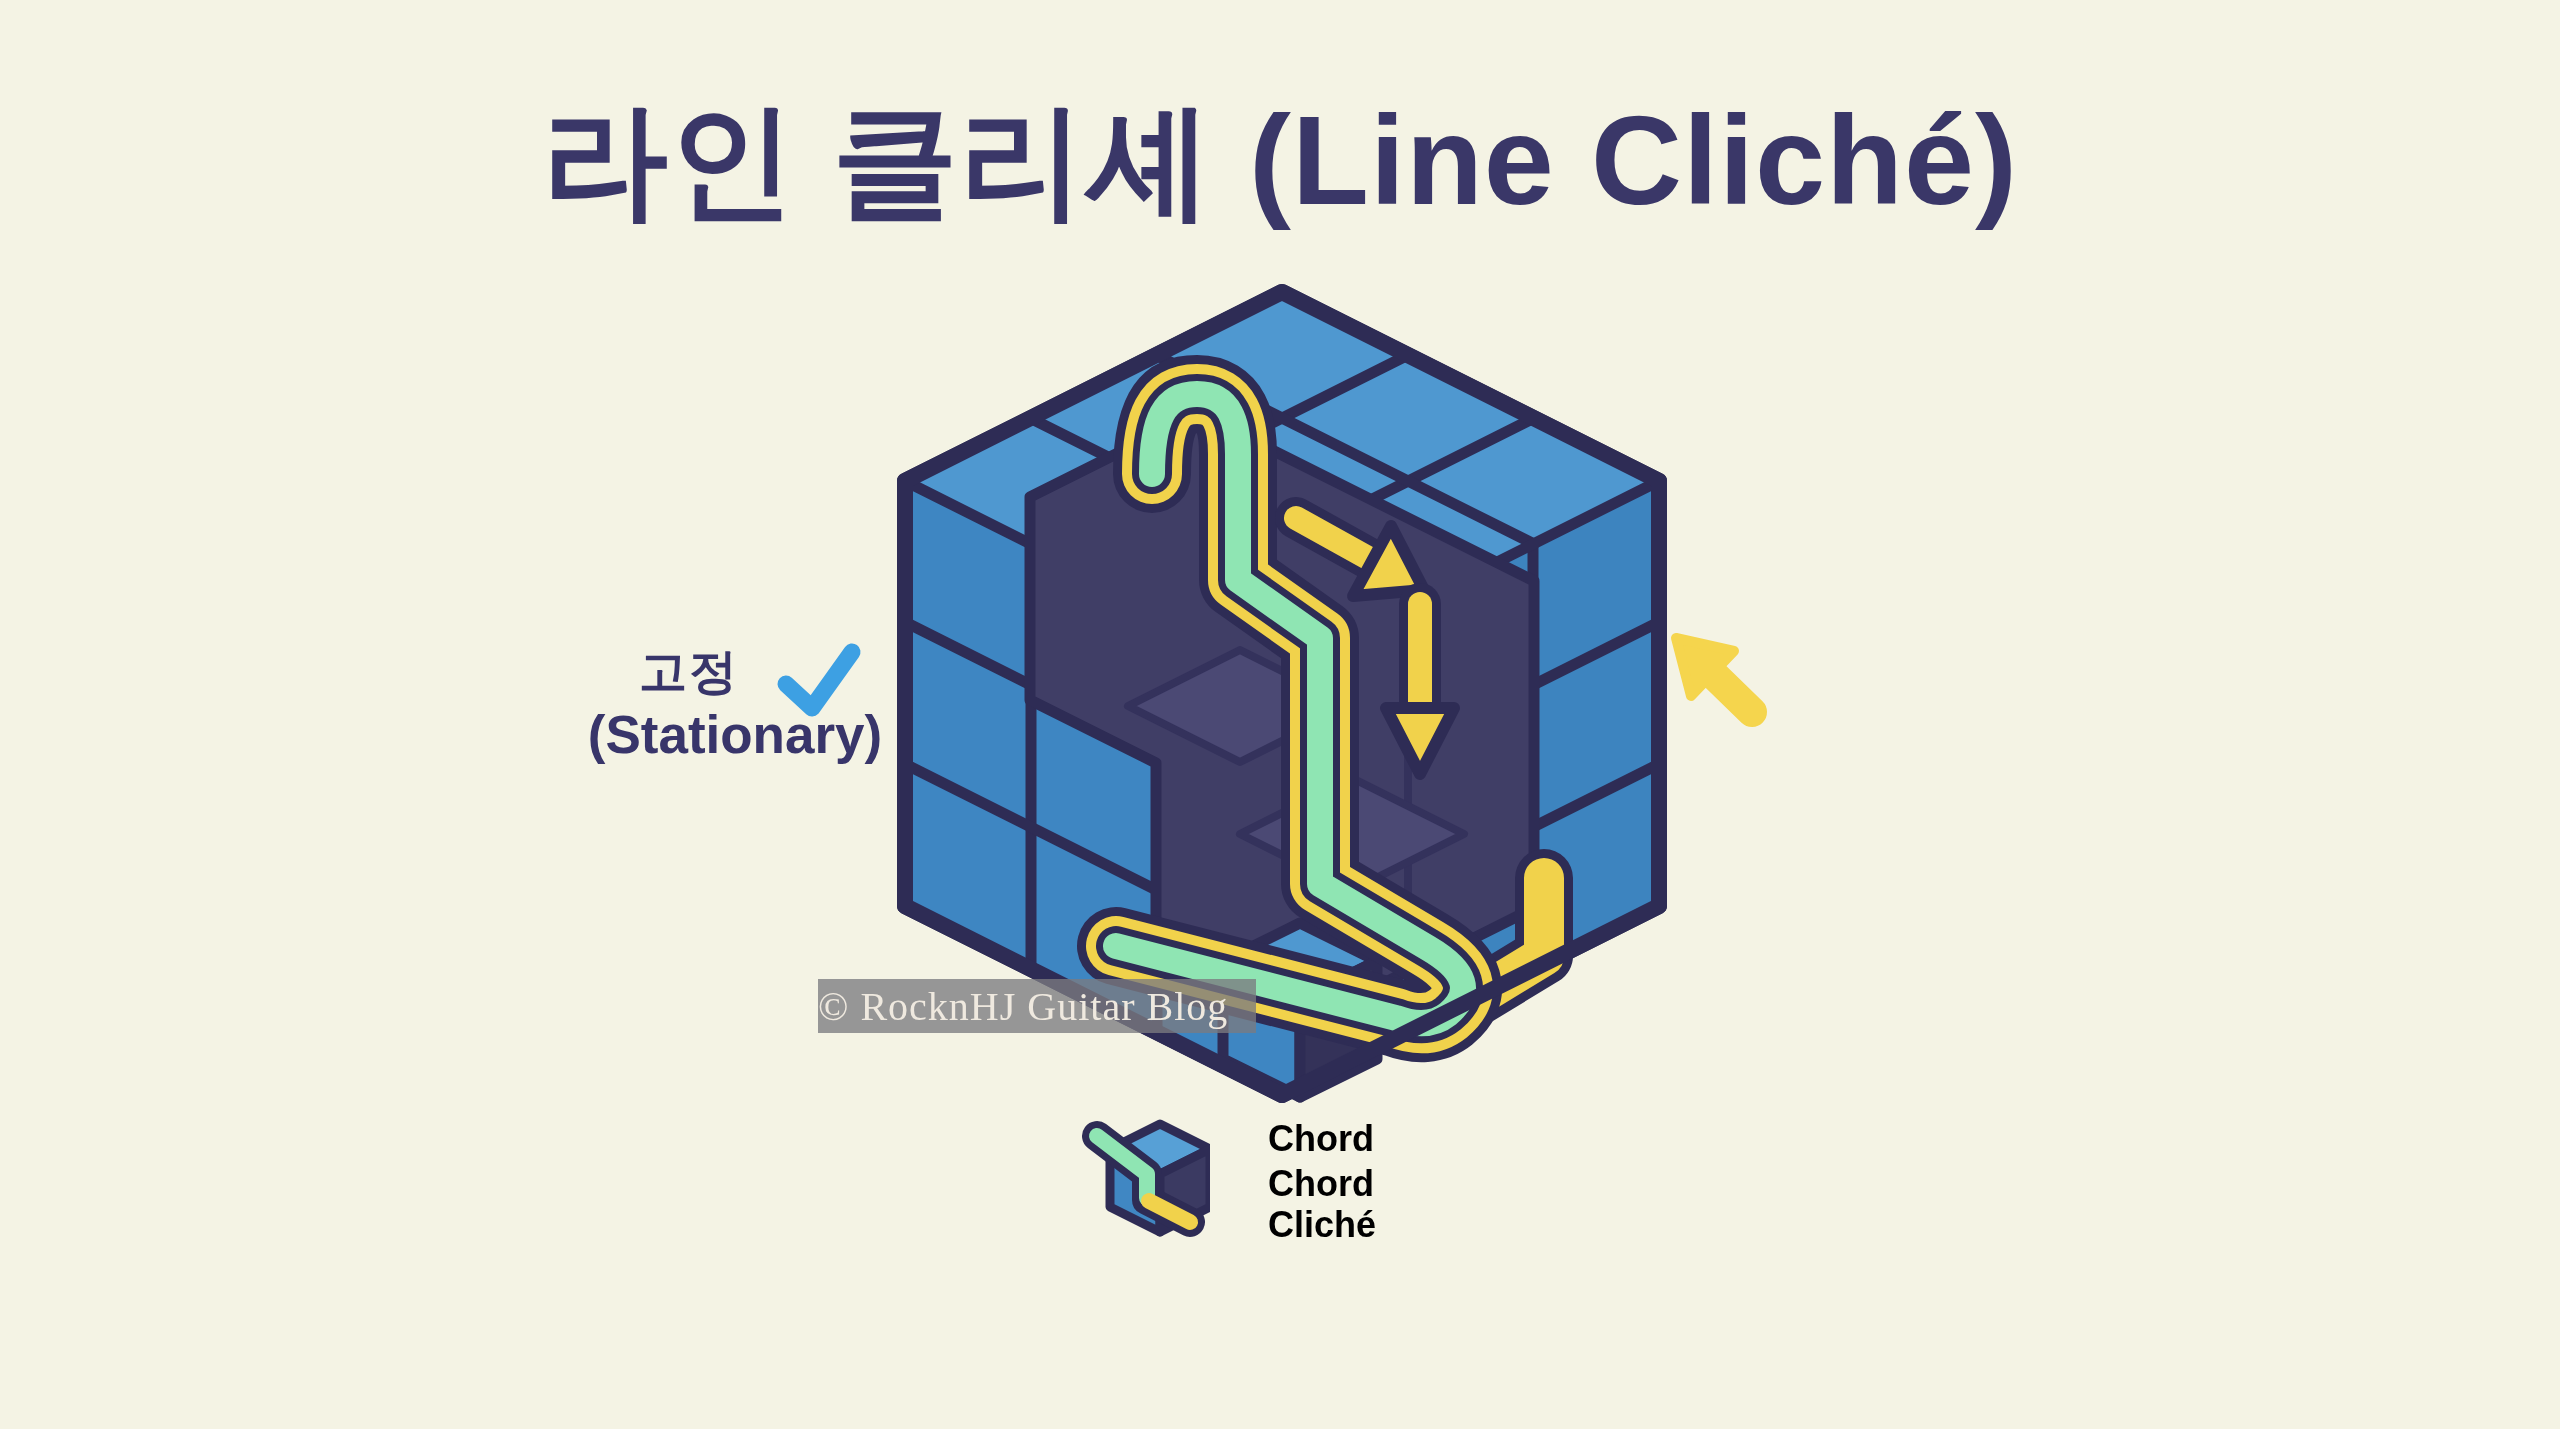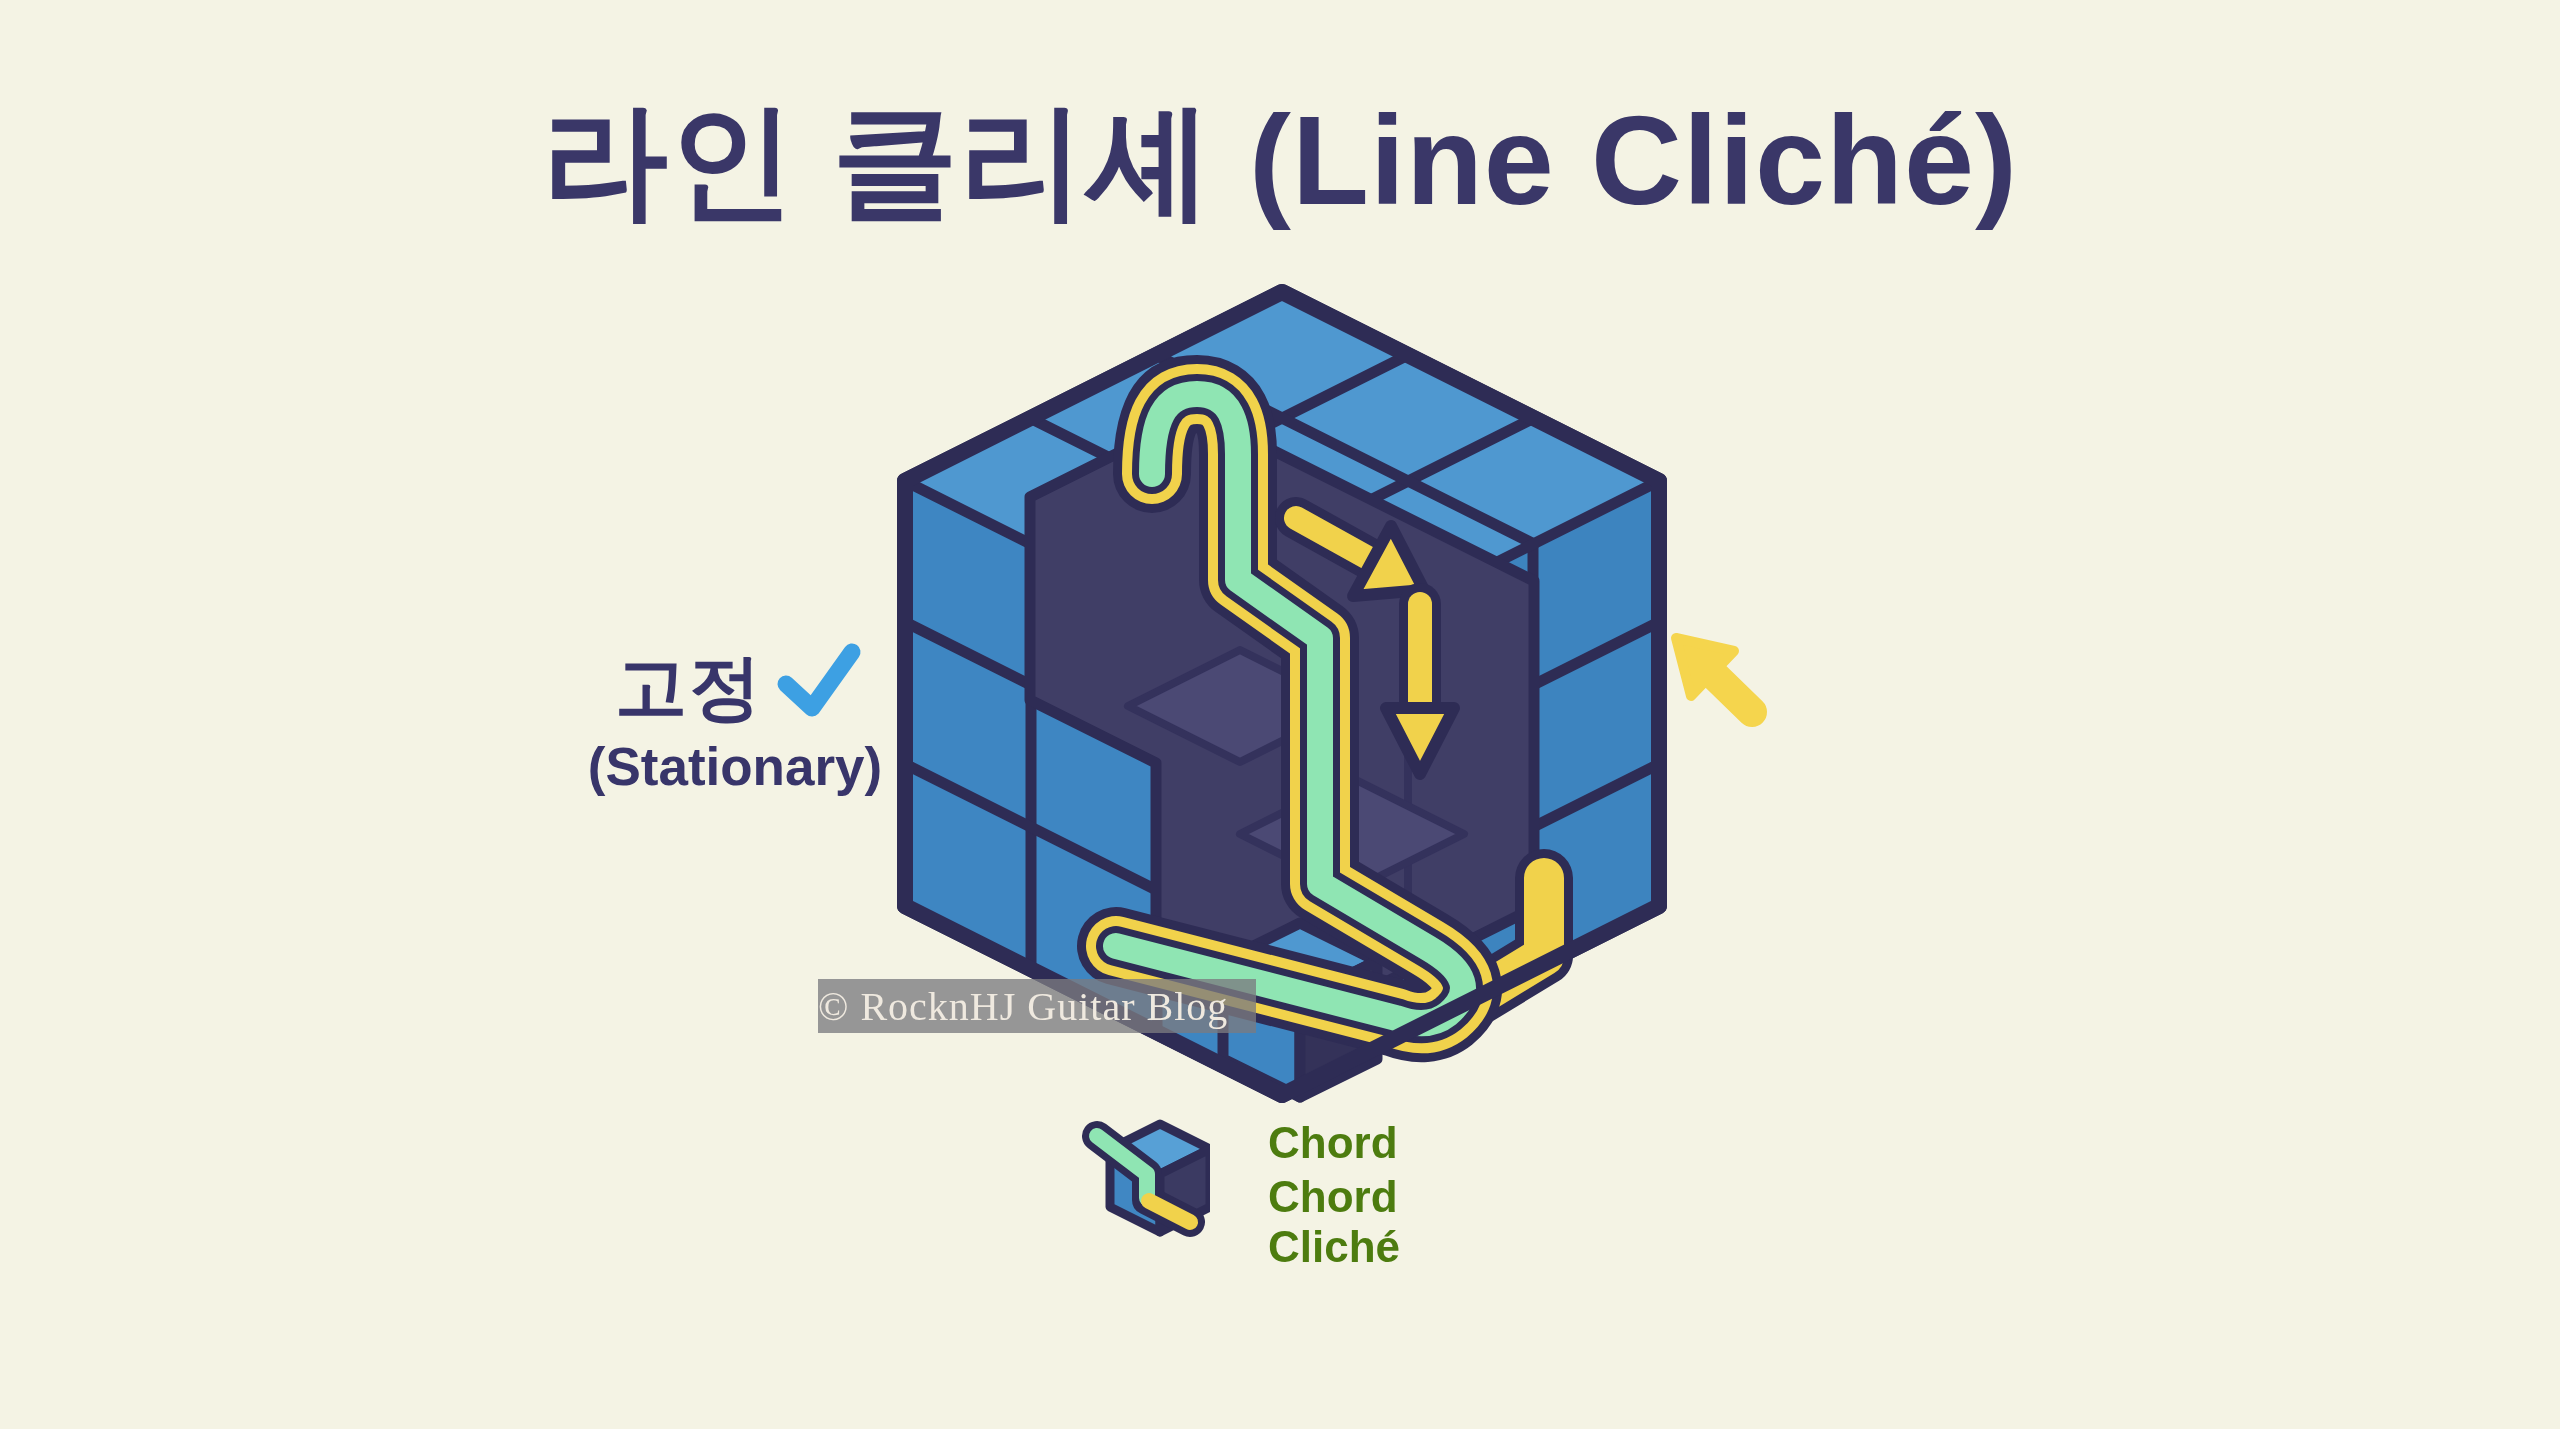--- a/index.html
+++ b/index.html
@@ -2,33 +2,33 @@
 <html><head>
 <meta charset="utf-8">
 <style>
   html,body{margin:0;padding:0;}
   body{font-family:"Liberation Sans","DejaVu Sans",sans-serif;}
   .stage{position:relative;width:2560px;height:1429px;background:#f4f3e4;overflow:hidden;}
   .stage svg{position:absolute;left:0;top:0;}
   .txt{position:absolute;color:#38356a;font-weight:bold;white-space:nowrap;}
   .title{left:0;right:0;top:78px;text-align:center;font-size:126px;letter-spacing:1px;color:#3a3768;}
   .side-label{text-align:center;}
-  .kor{font-size:72px;letter-spacing:2px;}
+  .kor{font-size:48px;letter-spacing:2px;}
   .eng{font-size:53px;}
   .left-label{left:560px;top:640px;width:350px;}
   .left-label .kor-row{display:flex;align-items:center;justify-content:center;gap:14px;}
   .right-label{left:1700px;top:642px;width:300px;}
   .watermark-band{position:absolute;left:818px;top:979px;width:438px;height:54px;
     background:rgba(123,123,128,0.78);display:flex;align-items:center;justify-content:flex-start;}
   .watermark-text{font-family:"Liberation Serif","DejaVu Serif",serif;font-size:40px;
     color:#efe9df;letter-spacing:1px;font-weight:normal;}
   .legend{position:absolute;left:1080px;top:1118px;width:460px;}
   .legend-row{display:flex;align-items:center;gap:38px;margin-bottom:4px;}
   .legend-icon{width:150px;display:flex;justify-content:center;}
-  .legend-text{font-size:44px;font-weight:bold;color:#4d7c0f;line-height:1.14;}
+  .legend-text{font-size:36px;font-weight:bold;color:#000000;line-height:1.14;}
 </style>
 </head>
 <body>
 
 <div class="stage">
 
   <svg width="2560" height="1429" viewBox="0 0 2560 1429">
 
     <g stroke-linejoin="round" stroke-linecap="round">
       <polygon points="1282,292 1659,481 1659,906 1282,1095 905,906 905,481" fill="#4f98d0" stroke="#2e2c55" stroke-width="16"></polygon>

